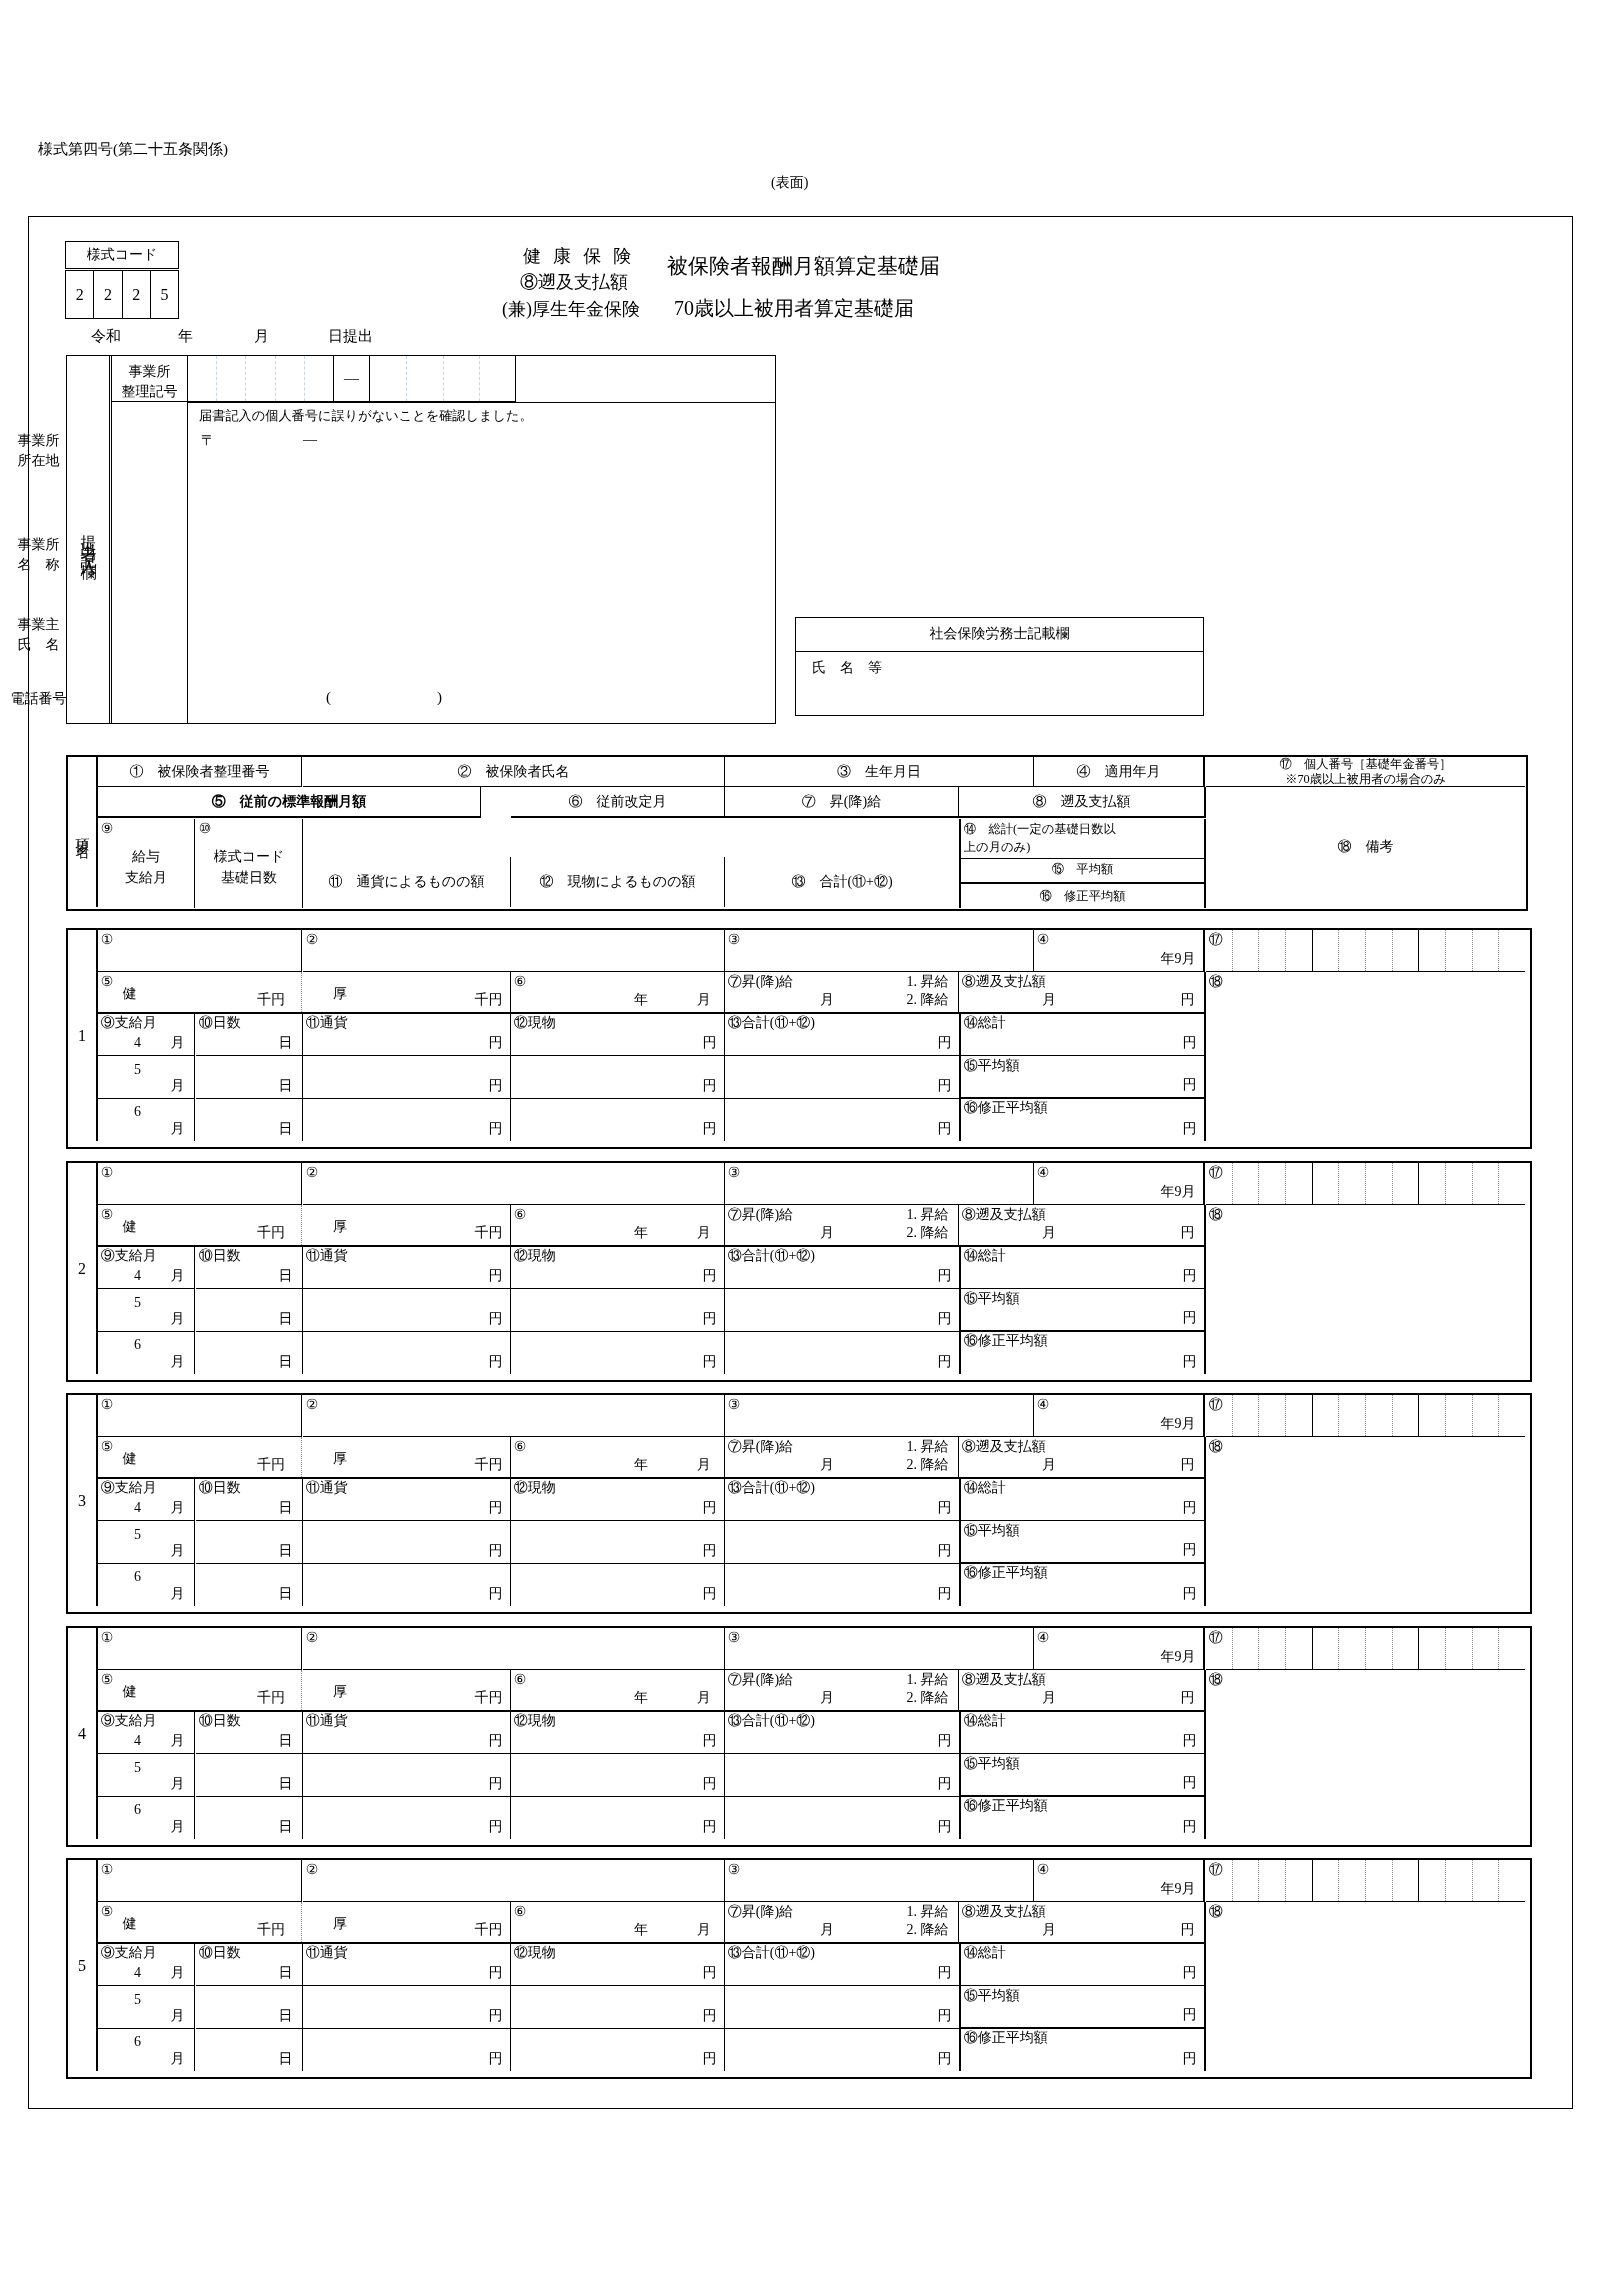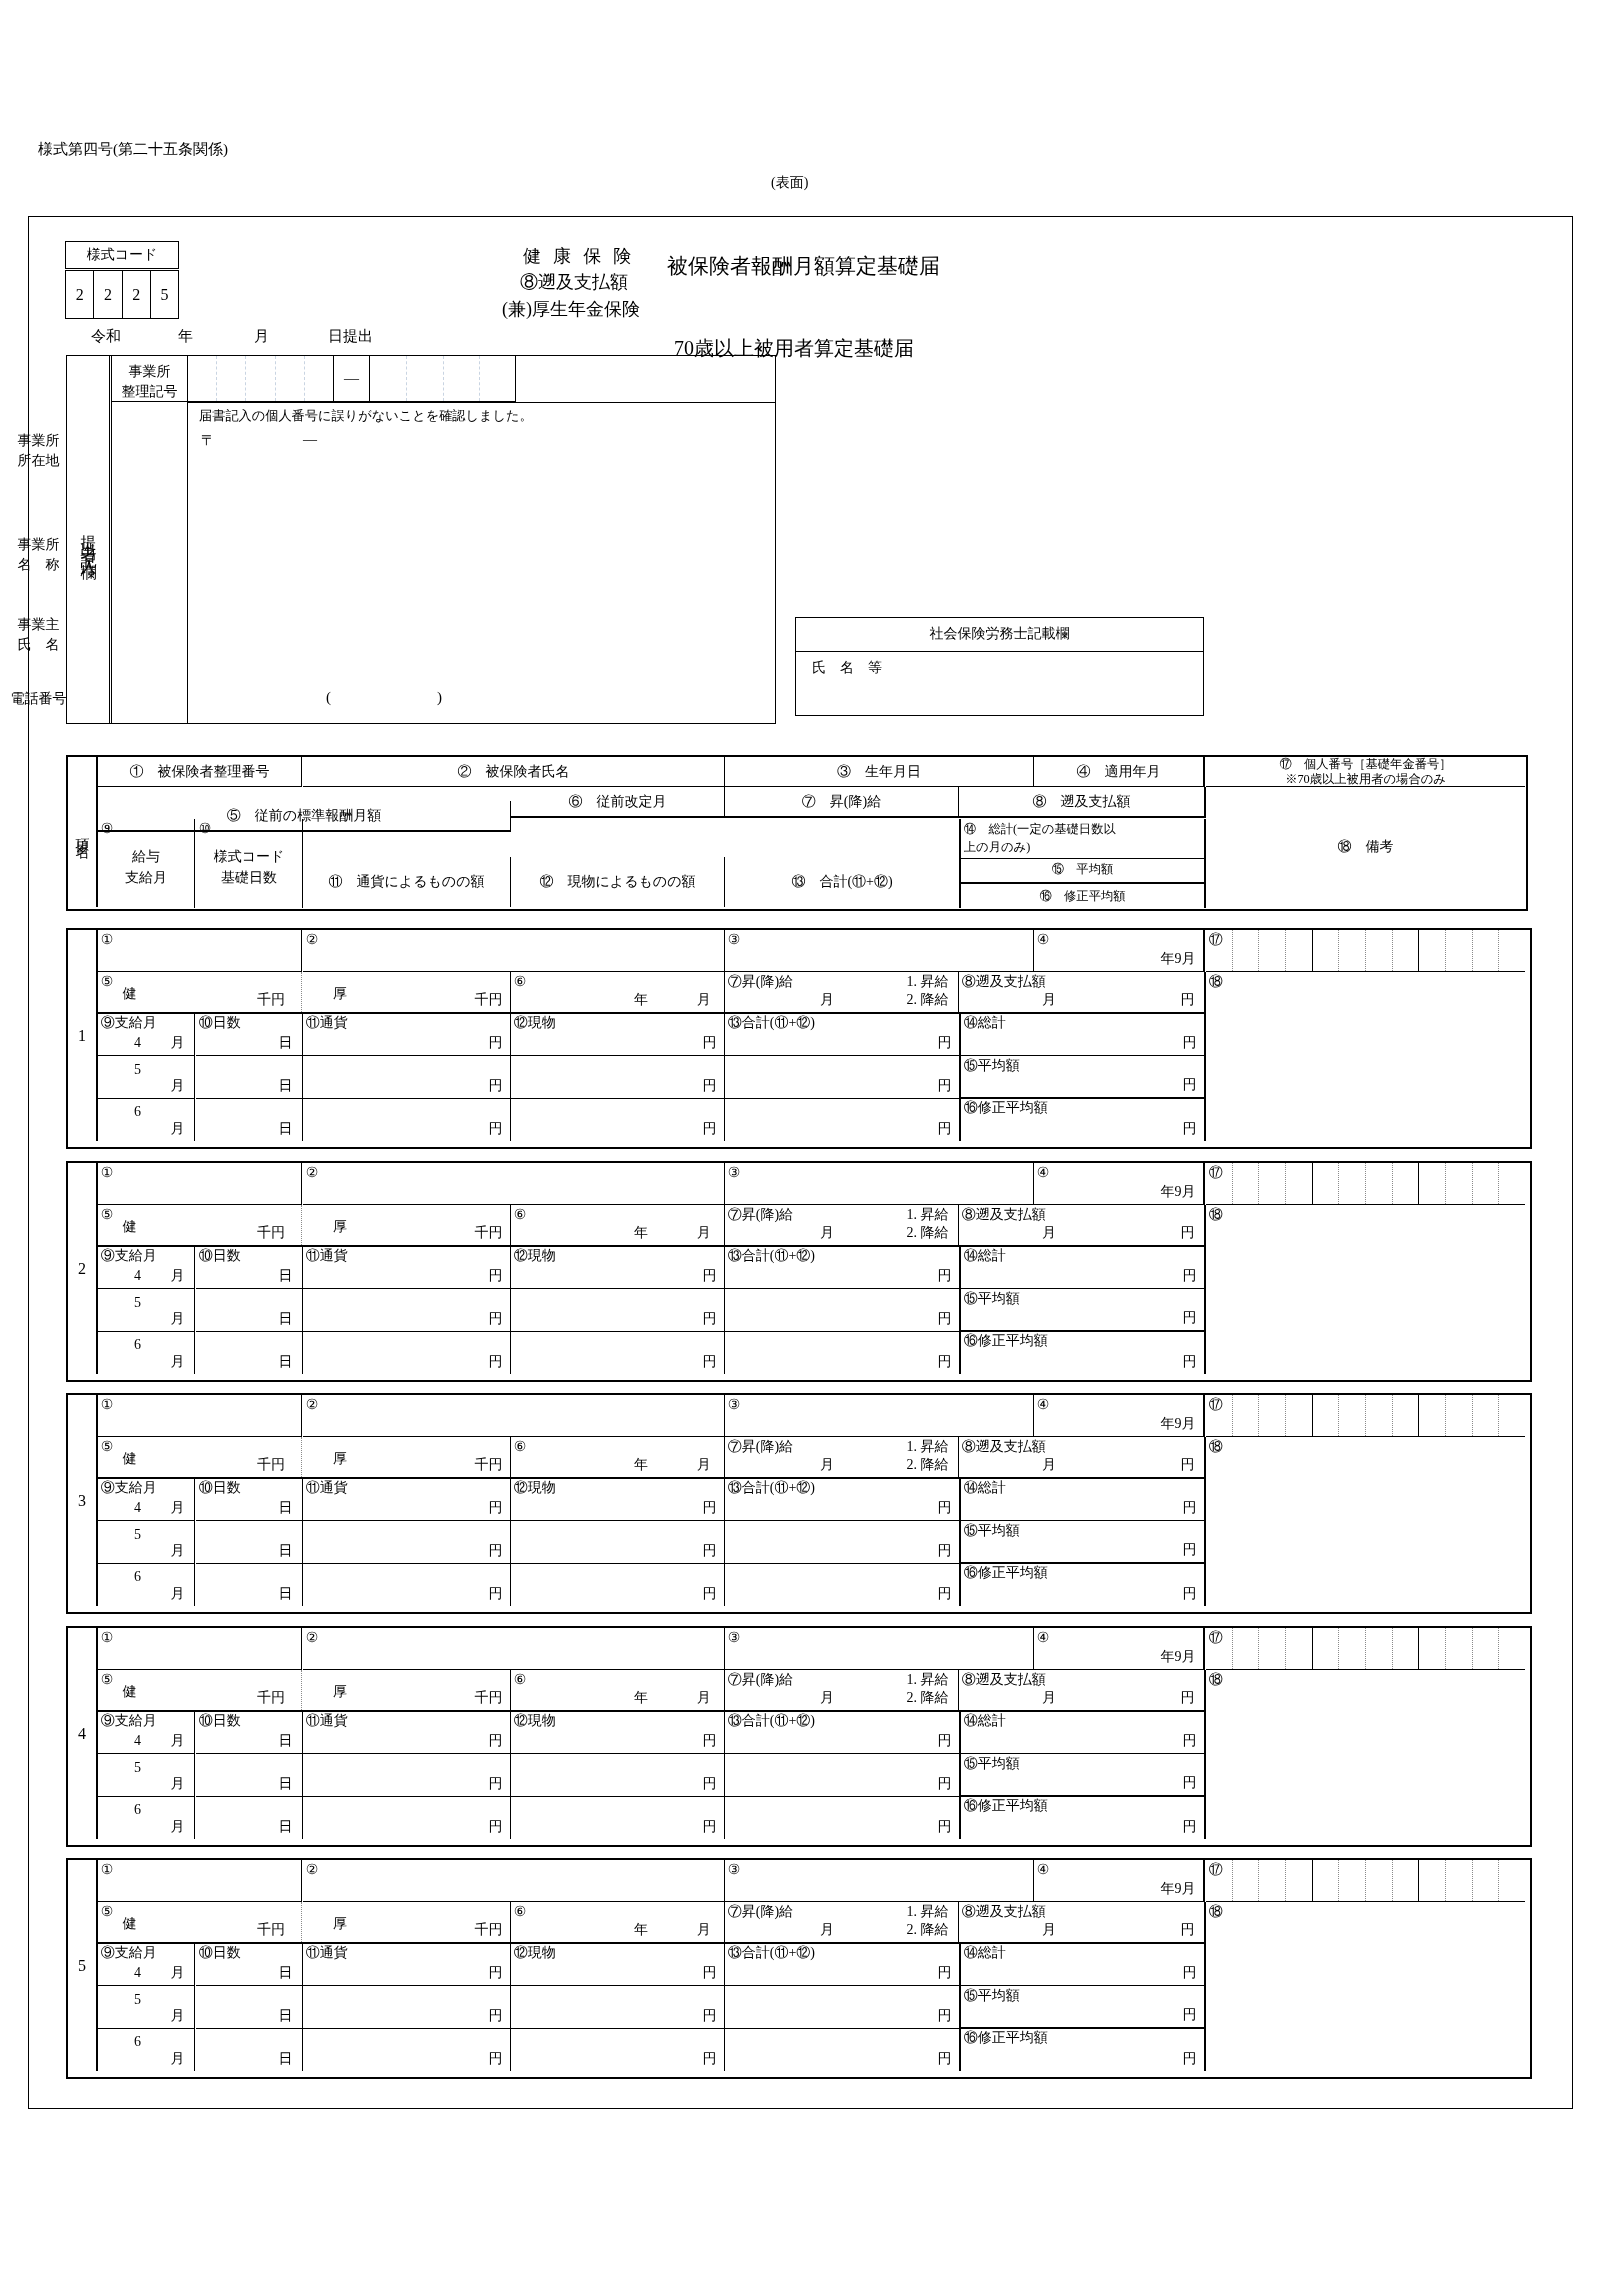--- a/index.html
+++ b/index.html
@@ -90,21 +90,21 @@
     <div class="code-cell">2</div>
     <div class="code-cell">2</div>
     <div class="code-cell">2</div>
     <div class="code-cell">5</div>
   </div>
 
   <div class="abs" style="left:523px;top:244px;font-size:18px;letter-spacing:3.8px;">健 康 保 険</div>
   <div class="abs" style="left:520px;top:270px;font-size:18px;">⑧遡及支払額</div>
   <div class="abs" style="left:502px;top:297px;font-size:18px;">(兼)厚生年金保険</div>
   <div class="abs" style="left:667px;top:252px;font-size:21px;">被保険者報酬月額算定基礎届</div>
-  <div class="abs" style="left:674px;top:295px;font-size:20px;margin-top:40px;">70歳以上被用者算定基礎届</div>
+  <div class="abs" style="left:674px;top:295px;font-size:20px;">70歳以上被用者算定基礎届</div>
 
   <div class="abs" style="left:91px;top:327px;font-size:15px;">令和</div>
   <div class="abs" style="left:178px;top:327px;font-size:15px;">年</div>
   <div class="abs" style="left:254px;top:327px;font-size:15px;">月</div>
   <div class="abs" style="left:328px;top:327px;font-size:15px;">日提出</div>
 
   <div class="abs sub-outer"></div>
   <div class="abs sub-strip cent">
     <span class="vtext">提出者記入欄</span>
   </div>
@@ -164,21 +164,21 @@
 
     <div class="hc cent bR1 bB1" style="left:30px;top:0;width:204px;height:30px;">①　被保険者整理番号</div>
     <div class="hc cent bR1 bB1" style="left:235px;top:0;width:422px;height:30px;">②　被保険者氏名</div>
     <div class="hc cent bR1 bB1" style="left:657px;top:0;width:309px;height:30px;">③　生年月日</div>
     <div class="hc cent bR3 bB1" style="left:966px;top:0;width:171px;height:30px;">④　適用年月</div>
     <div class="hc bB1" style="left:1138px;top:0;width:319px;height:30px;font-size:12.3px;text-align:center;line-height:1.2;">
       <div>⑰　個人番号［基礎年金番号］</div>
       <div>※70歳以上被用者の場合のみ</div>
     </div>
 
-    <div class="hc cent bR1 bB3" style="left:30px;top:44px;width:413px;height:31px;">⑤　従前の標準報酬月額</div>
+    <div class="hc cent bR1 bB3" style="left:30px;top:30px;width:383px;height:31px;font-weight:bold;">⑤　従前の標準報酬月額</div>
     <div class="hc cent bR1 bB3" style="left:443px;top:30px;width:214px;height:31px;">⑥　従前改定月</div>
     <div class="hc cent bR1 bB3" style="left:657px;top:30px;width:234px;height:31px;">⑦　昇(降)給</div>
     <div class="hc cent bR3 bB3" style="left:891px;top:30px;width:247px;height:31px;">⑧　遡及支払額</div>
     <div class="hc cent" style="left:1138px;top:30px;width:319px;height:120px;">⑱　備考</div>
 
     <div class="hc bR1" style="left:30px;top:62px;width:97px;height:89px;">
       <span class="cl">⑨</span>
       <div style="margin-top:26.5px;text-align:center;line-height:1.5;">
         <div>給与</div>
         <div>支給月</div>

